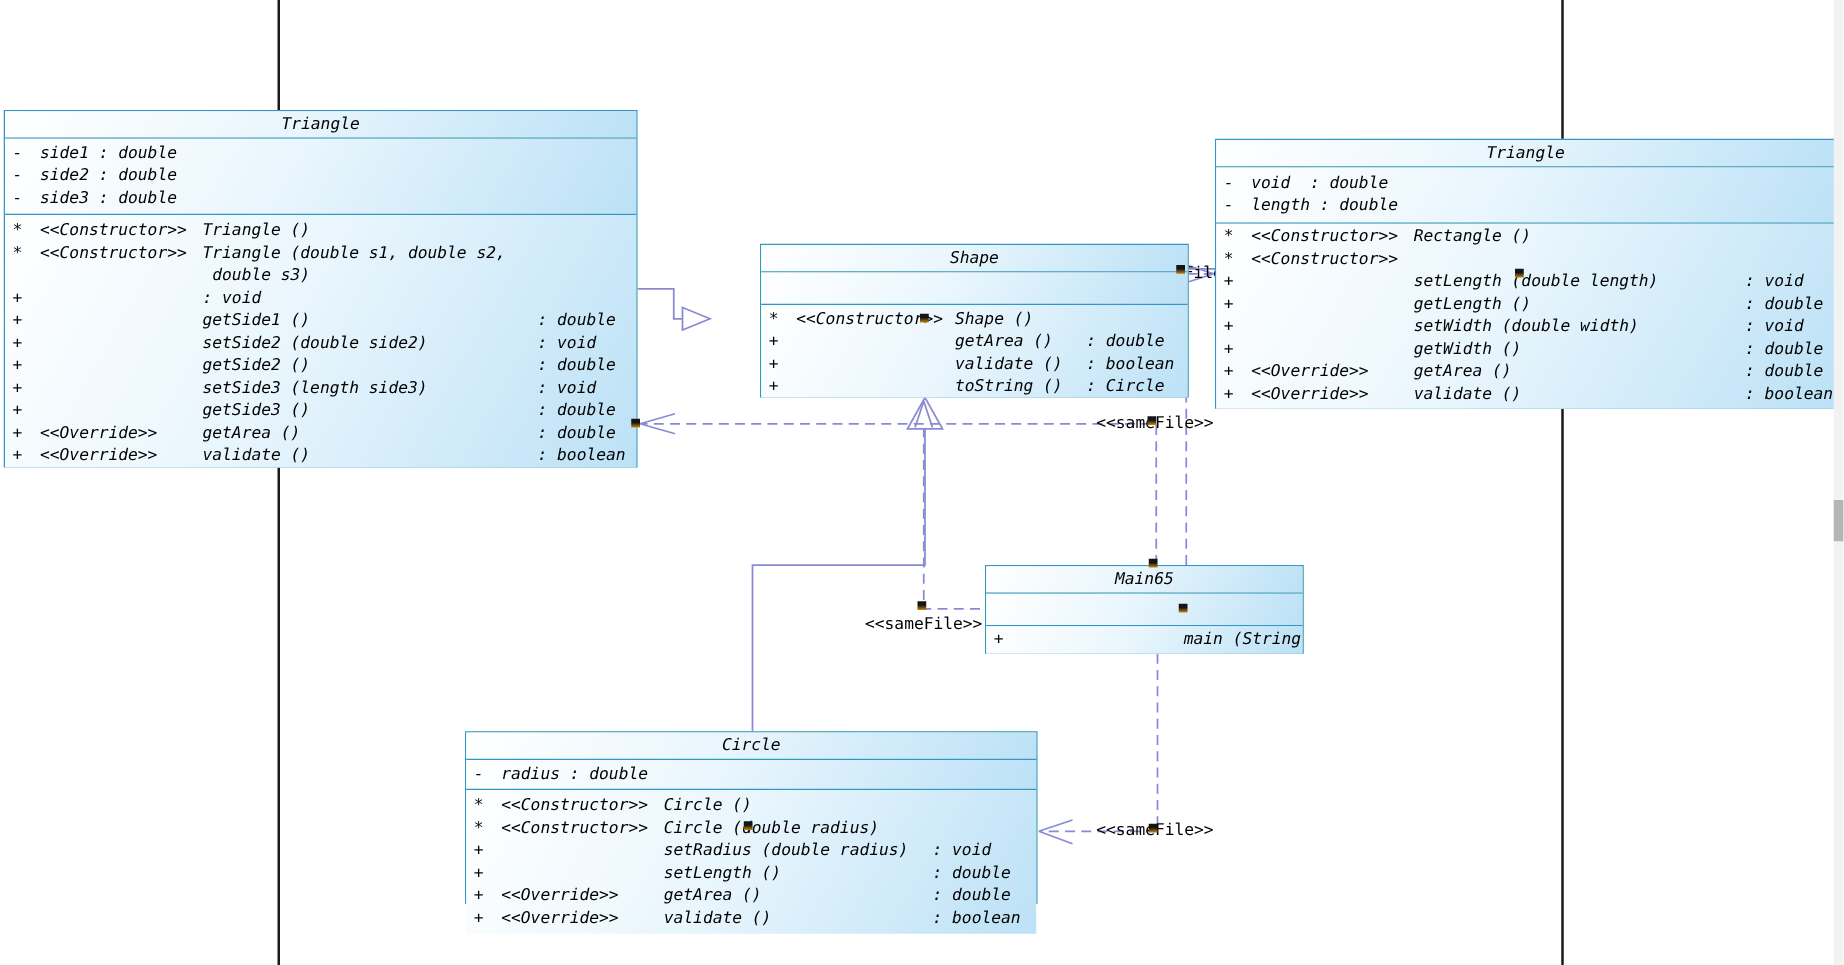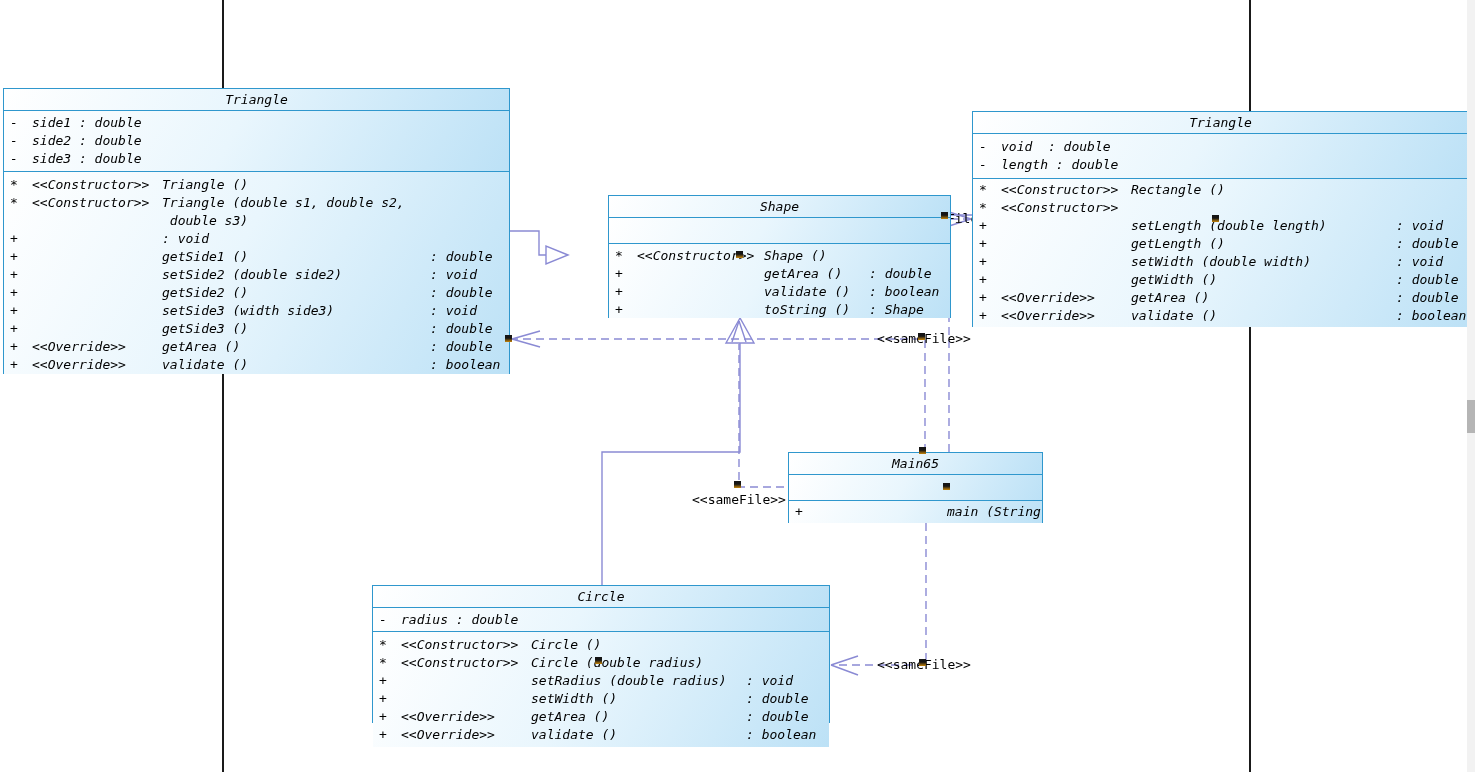--- a/index.html
+++ b/index.html
@@ -103,35 +103,35 @@
         <div class="row"><span class="m">-</span><span class="nm">side3 : double</span></div>
       </div>
     <div class="sect methods" style="height:202px;padding-top:4px;">
         <div class="row"><span class="m">*</span><span class="st">&lt;&lt;Constructor&gt;&gt;</span><span class="nm">Triangle ()</span></div>
         <div class="row"><span class="m">*</span><span class="st">&lt;&lt;Constructor&gt;&gt;</span><span class="nm">Triangle (double s1, double s2,</span></div>
         <div class="row"><span class="m"></span><span class="st"></span><span class="nm"> double s3)</span></div>
         <div class="row"><span class="m">+</span><span class="st"></span><span class="tp">: void</span></div>
         <div class="row"><span class="m">+</span><span class="st"></span><span class="nm">getSide1 ()</span><span class="tp">: double</span></div>
         <div class="row"><span class="m">+</span><span class="st"></span><span class="nm">setSide2 (double side2)</span><span class="tp">: void</span></div>
         <div class="row"><span class="m">+</span><span class="st"></span><span class="nm">getSide2 ()</span><span class="tp">: double</span></div>
-        <div class="row"><span class="m">+</span><span class="st"></span><span class="nm">setSide3 (width side3)</span><span class="tp">: void</span></div>
+        <div class="row"><span class="m">+</span><span class="st"></span><span class="nm">setSide3 (length side3)</span><span class="tp">: void</span></div>
         <div class="row"><span class="m">+</span><span class="st"></span><span class="nm">getSide3 ()</span><span class="tp">: double</span></div>
         <div class="row"><span class="m">+</span><span class="st">&lt;&lt;Override&gt;&gt;</span><span class="nm">getArea ()</span><span class="tp">: double</span></div>
         <div class="row"><span class="m">+</span><span class="st">&lt;&lt;Override&gt;&gt;</span><span class="nm">validate ()</span><span class="tp">: boolean</span></div>
       </div>
   </div>
 
   <div class="uml-class c-shape" style="left:568px;top:195px;width:343px;height:123px;margin-left:40px;">
     <div class="hdr">Shape</div>
     <div class="sect attrs" style="height:26px;"></div>
     <div class="sect methods" style="height:74px;padding-top:3px;">
         <div class="row"><span class="m">*</span><span class="st">&lt;&lt;Constructor&gt;&gt;</span><span class="nm">Shape ()</span></div>
         <div class="row"><span class="m">+</span><span class="st"></span><span class="nm">getArea ()</span><span class="tp">: double</span></div>
         <div class="row"><span class="m">+</span><span class="st"></span><span class="nm">validate ()</span><span class="tp">: boolean</span></div>
-        <div class="row"><span class="m">+</span><span class="st"></span><span class="nm">toString ()</span><span class="tp">: Shape</span></div>
+        <div class="row"><span class="m">+</span><span class="st"></span><span class="nm">toString ()</span><span class="tp">: Circle</span></div>
       </div>
   </div>
 
   <div class="uml-class c-rectangle" style="left:972px;top:111px;width:497px;height:216px;">
     <div class="hdr">Triangle</div>
     <div class="sect attrs" style="height:45px;padding-top:4px;">
         <div class="row"><span class="m">-</span><span class="nm">void  : double</span></div>
         <div class="row"><span class="m">-</span><span class="nm">length : double</span></div>
       </div>
     <div class="sect methods" style="height:148px;padding-top:2px;">
@@ -156,21 +156,21 @@
 
   <div class="uml-class c-circle" style="left:372px;top:585px;width:458px;height:138px;">
     <div class="hdr">Circle</div>
     <div class="sect attrs" style="height:24px;padding-top:3px;">
         <div class="row"><span class="m">-</span><span class="nm">radius : double</span></div>
       </div>
     <div class="sect methods" style="height:115px;padding-top:4px;">
         <div class="row"><span class="m">*</span><span class="st">&lt;&lt;Constructor&gt;&gt;</span><span class="nm">Circle ()</span></div>
         <div class="row"><span class="m">*</span><span class="st">&lt;&lt;Constructor&gt;&gt;</span><span class="nm">Circle (double radius)</span></div>
         <div class="row"><span class="m">+</span><span class="st"></span><span class="nm">setRadius (double radius)</span><span class="tp">: void</span></div>
-        <div class="row"><span class="m">+</span><span class="st"></span><span class="nm">setWidth ()</span><span class="tp">: double</span></div>
+        <div class="row"><span class="m">+</span><span class="st"></span><span class="nm">setLength ()</span><span class="tp">: double</span></div>
         <div class="row"><span class="m">+</span><span class="st">&lt;&lt;Override&gt;&gt;</span><span class="nm">getArea ()</span><span class="tp">: double</span></div>
         <div class="row"><span class="m">+</span><span class="st">&lt;&lt;Override&gt;&gt;</span><span class="nm">validate ()</span><span class="tp">: boolean</span></div>
       </div>
   </div>
 
   <div class="handle" style="left:505px;top:335px;"></div>
   <div class="handle" style="left:919px;top:447px;"></div>
   <div class="handle" style="left:943px;top:483px;"></div>
   <div class="handle" style="left:734px;top:481px;"></div>
   <div class="handle" style="left:736px;top:251px;"></div>

